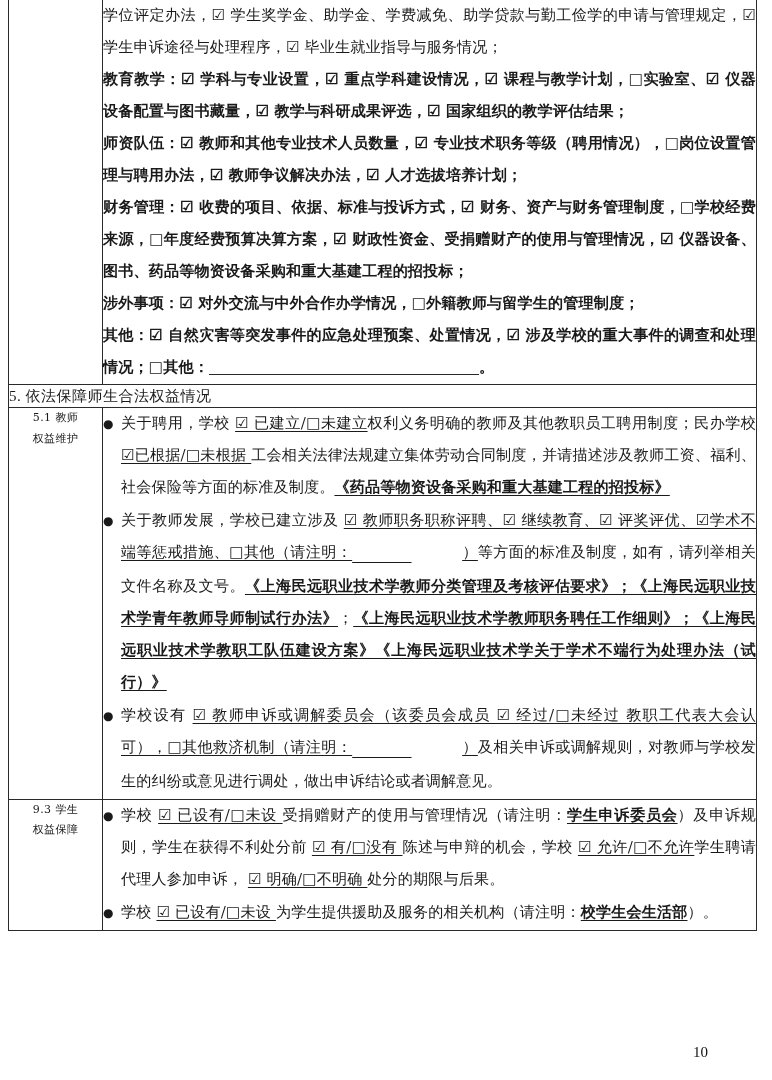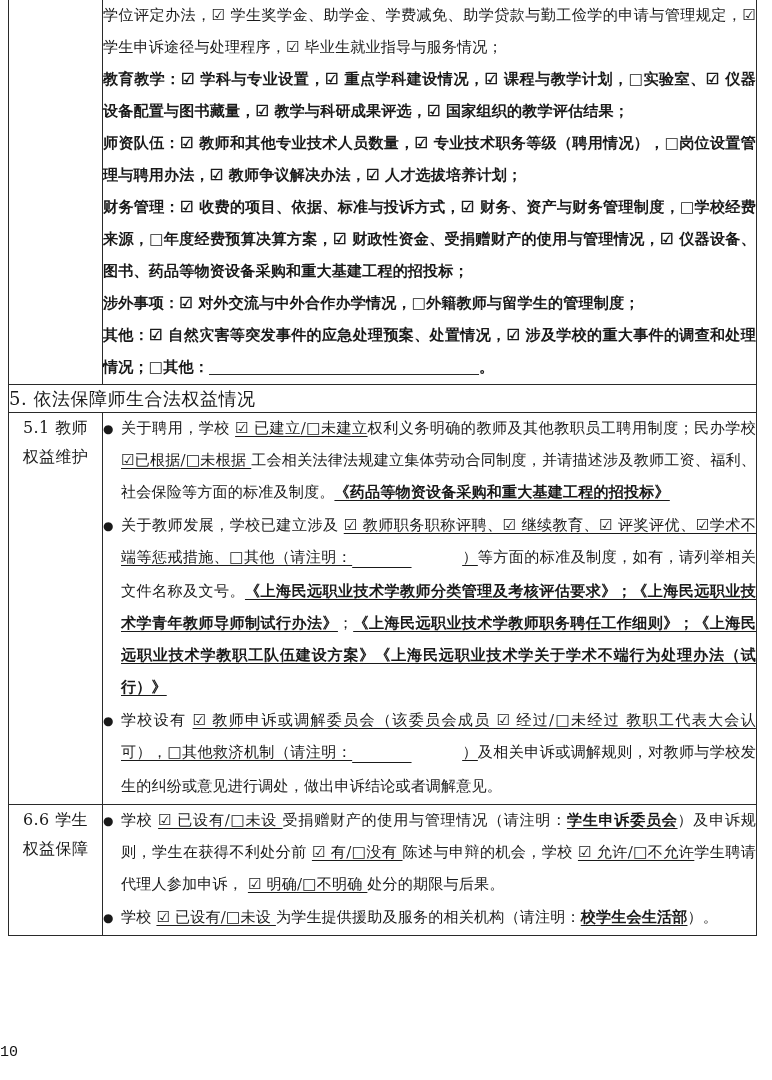--- a/index.html
+++ b/index.html
@@ -41,33 +41,34 @@
   .col-body  { width: 654px; }
 
   
   .body-cell {
     padding: 6px 8px 6px 10px;
   }
   .label-cell {
     padding: 4px 4px;
     text-align: center;
     vertical-align: middle;
-    font-size: 16px;
+    font-size: 11px;
     line-height: 1.85;
     letter-spacing: 0.4px;
     font-family: "DejaVu Serif", "Liberation Serif", serif;
   }
   .label-cell .lab-line { display: block; white-space: nowrap; }
 
   
   .section-head {
     padding: 12px 10px 12px 12px;
-    font-size: 18px;
+    font-size: 15px;
     letter-spacing: 0.5px;
     line-height: 1.5;
+    font-family: Liberation Serif, serif;
   }
 
   
   p.para {
     margin: 0 0 0 0;
     font-size: 15.1px;
     line-height: 2.12;
     text-align: justify;
     text-justify: inter-ideograph;
     letter-spacing: 0.15px;
@@ -113,22 +114,22 @@
     width: 110px;
     vertical-align: -2px;
   }
 
   
   .page-number {
     position: absolute;
     left: 0;
     right: 0;
     top: 1044px;
-    text-align: left;
-    font-family: Liberation Mono, monospace;
+    text-align: right;
+    font-family: Liberation Serif, serif;
     font-size: 15px;
     color: #111;
   }
 </style>
 </head>
 <body>
 
 <div class="page">
 
   <table class="doc-table">
@@ -165,21 +166,21 @@
           <ul class="bullets">
               <li><span class="dot">●</span><span>关于聘用，学校 </span><span class="u">☑ 已建立/□未建立</span><span>权利义务明确的教师及其他教职员工聘用制度；民办学校</span><span class="u">☑已根据/□未根据 </span><span>工会相关法律法规建立集体劳动合同制度，并请描述涉及教师工资、福利、社会保险等方面的标准及制度。</span><span class="bu">《药品等物资设备采购和重大基建工程的招投标》</span></li>
               <li><span class="dot">●</span><span>关于教师发展，学校已建立涉及 </span><span class="u">☑ 教师职务职称评聘、☑ 继续教育、☑ 评奖评优、☑学术不端等惩戒措施、□其他（请注明：</span><span class="u blank-mid">&nbsp;&nbsp;&nbsp;&nbsp;&nbsp;&nbsp;&nbsp;&nbsp;&nbsp;&nbsp;&nbsp;&nbsp;</span><span class="u">）</span><span>等方面的标准及制度，如有，请列举相关文件名称及文号。</span><span class="bu">《上海民远职业技术学教师分类管理及考核评估要求》；《上海民远职业技术学青年教师导师制试行办法》</span><span>；</span><span class="bu">《上海民远职业技术学教师职务聘任工作细则》；《上海民远职业技术学教职工队伍建设方案》《上海民远职业技术学关于学术不端行为处理办法（试 行）》</span></li>
               <li><span class="dot">●</span><span>学校设有 </span><span class="u">☑ 教师申诉或调解委员会（该委员会成员 ☑ 经过/□未经过 教职工代表大会认可），□其他救济机制（请注明：</span><span class="u blank-mid">&nbsp;&nbsp;&nbsp;&nbsp;&nbsp;&nbsp;&nbsp;&nbsp;&nbsp;&nbsp;&nbsp;&nbsp;</span><span class="u">）</span><span>及相关申诉或调解规则，对教师与学校发生的纠纷或意见进行调处，做出申诉结论或者调解意见。</span></li>
             </ul>
         </td>
       </tr>
 
       <tr>
         <td class="label-cell">
-          <span class="lab-line">6.6 学生</span>
+          <span class="lab-line">9.3 学生</span>
           <span class="lab-line">权益保障</span>
         </td>
         <td class="body-cell">
           <ul class="bullets">
               <li><span class="dot">●</span><span>学校 </span><span class="u">☑ 已设有/□未设 </span><span>受捐赠财产的使用与管理情况（请注明：</span><span class="bu">学生申诉委员会</span><span>）及申诉规则，学生在获得不利处分前 </span><span class="u">☑ 有/□没有 </span><span>陈述与申辩的机会，学校 </span><span class="u">☑ 允许/□不允许</span><span>学生聘请代理人参加申诉， </span><span class="u">☑ 明确/□不明确 </span><span>处分的期限与后果。</span></li>
               <li><span class="dot">●</span><span>学校 </span><span class="u">☑ 已设有/□未设 </span><span>为学生提供援助及服务的相关机构（请注明：</span><span class="bu">校学生会生活部</span><span>）。</span></li>
             </ul>
         </td>
       </tr>
 

